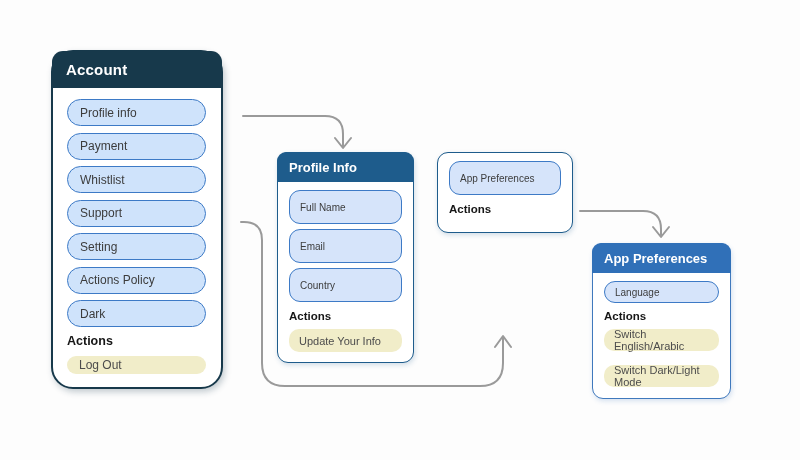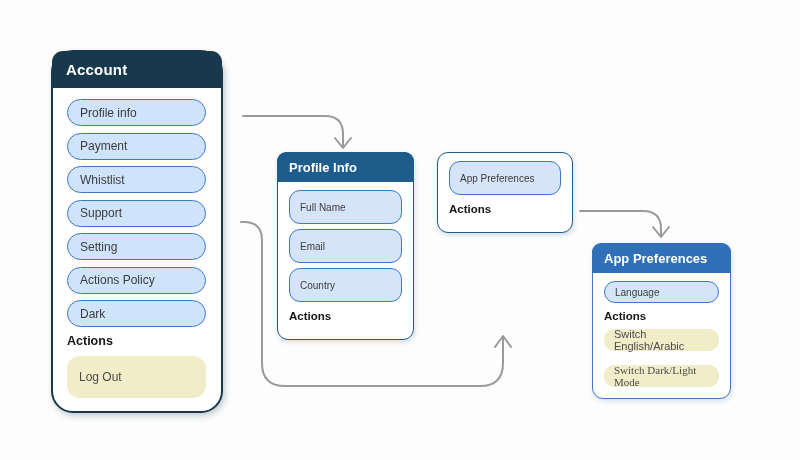--- a/index.html
+++ b/index.html
@@ -63,21 +63,21 @@
     font-size: 15px;
     letter-spacing: 0.2px;
   }
   .account .panel-body { padding: 11px 15px 13px 14px; }
   .account .item {
     height: 27px; padding-left: 12px;
     font-size: 12px; margin-bottom: 6.5px;
     border-radius: 14px;
   }
   .account .actions-label { font-size: 12.5px; margin: 7px 0 8px 0; }
-  .account .action-btn { height: 42px; padding-left: 12px; font-size: 12px; border-radius: 13px; }
+  .account .action-btn { height: 18px; padding-left: 12px; font-size: 12px; border-radius: 13px; }
 
   
   .panel.mid {
     width: 137px; top: 152px;
     border: 1.8px solid var(--panel-border, #1e5c8c);
     border-radius: 11px;
     box-shadow: 1px 2px 5px rgba(30, 92, 140, 0.2);
   }
   .panel.profile { left: 277px; }
   .panel.settings { left: 437px; width: 136px; }
@@ -118,21 +118,21 @@
   .appref .panel-body { padding: 8px 11px 11px 11px; }
   .appref .item {
     height: 22px; padding-left: 10px;
     font-size: 10px; margin-bottom: 5.5px;
     border-radius: 11px;
     background: var(--item-fill-light, #d6e4fa);
     border-width: 1.3px;
   }
   .appref .actions-label { font-size: 11.5px; margin: 7px 0 7px 0; }
   .appref .action-btn { height: 22px; padding-left: 10px; font-size: 11px; border-radius: 10px; margin-bottom: 14px; }
-  .appref .action-btn:last-child { margin-bottom: 0; font-family: Liberation Serif, serif; }
+  .appref .action-btn:last-child { margin-bottom: 0; }
 
   
   svg.arrows { position: absolute; inset: 0; pointer-events: none; }
   svg.arrows path {
     fill: none;
     stroke: var(--arrow, #9a9a9a);
     stroke-width: 2;
     stroke-linecap: round;
     stroke-linejoin: round;
   }
@@ -167,20 +167,21 @@
 
   <div class="panel mid profile">
     <div class="panel-header">
       <span>Profile Info</span>
     </div>
     <div class="panel-body">
       <div class="item">Full Name</div>
       <div class="item">Email</div>
       <div class="item">Country</div>
       <div class="actions-label">Actions</div>
+      <div class="action-btn">Update Your Info</div>
     </div>
   </div>
 
   <div class="panel mid settings">
     <div class="panel-body">
       <div class="item">App Preferences</div>
       <div class="actions-label">Actions</div>
     </div>
   </div>
 

